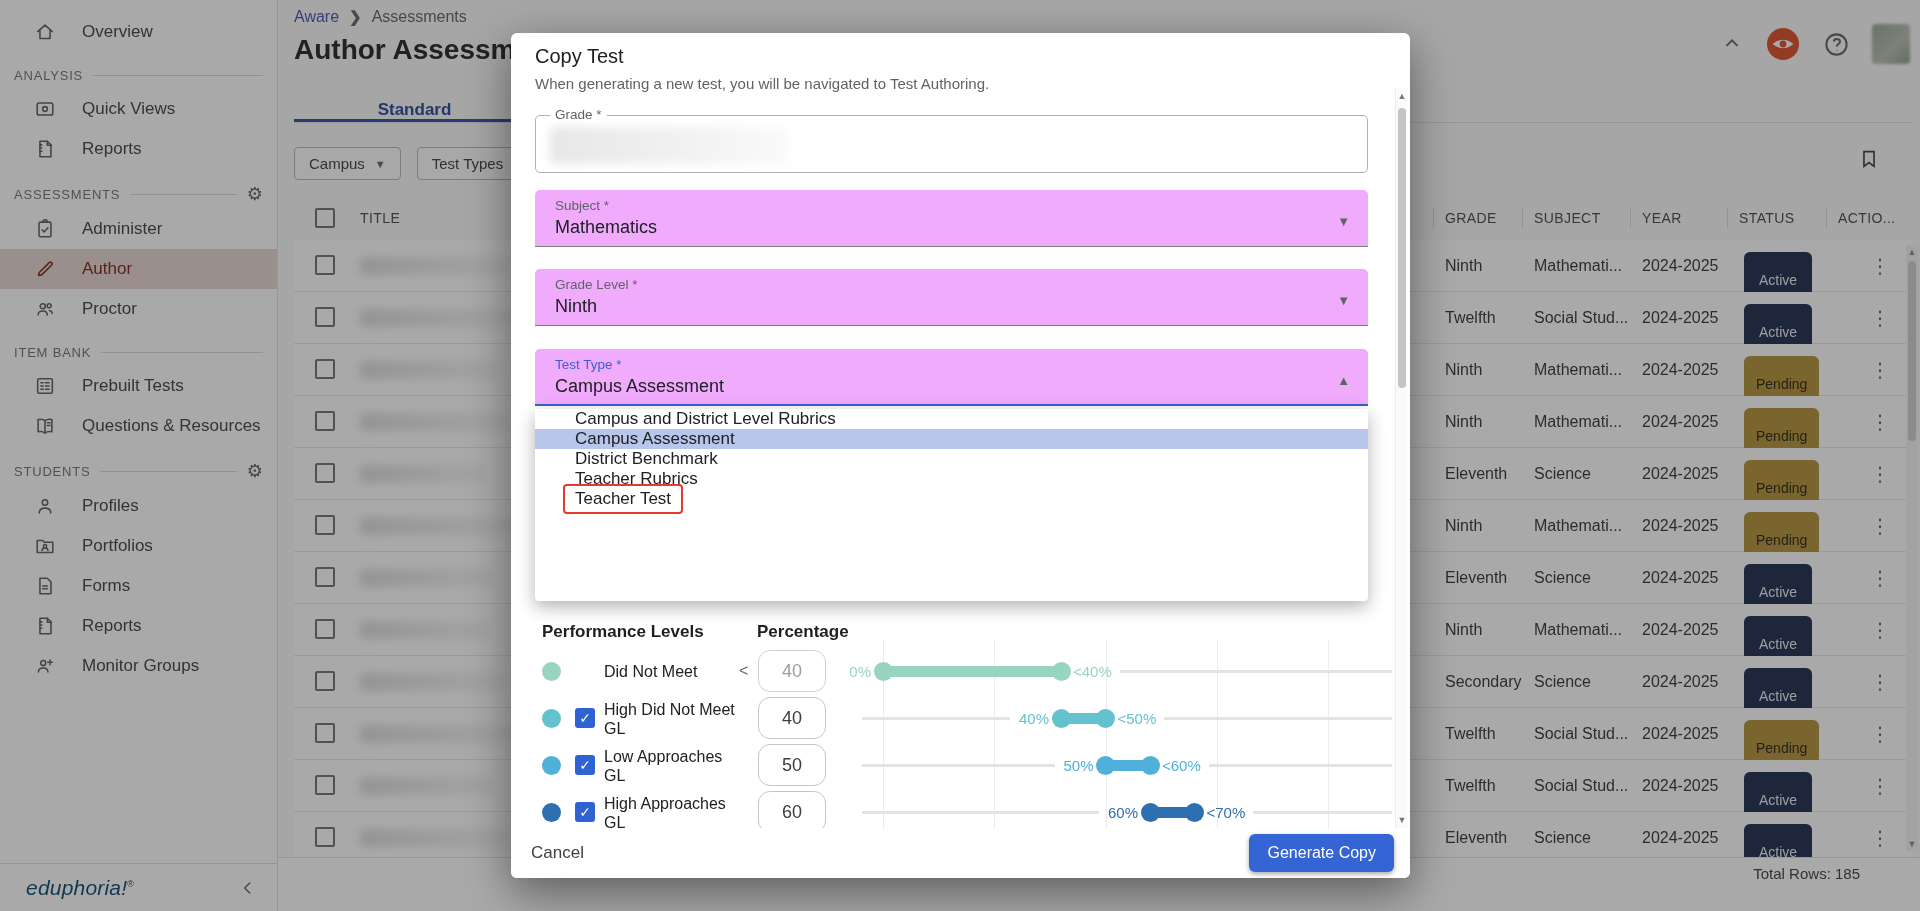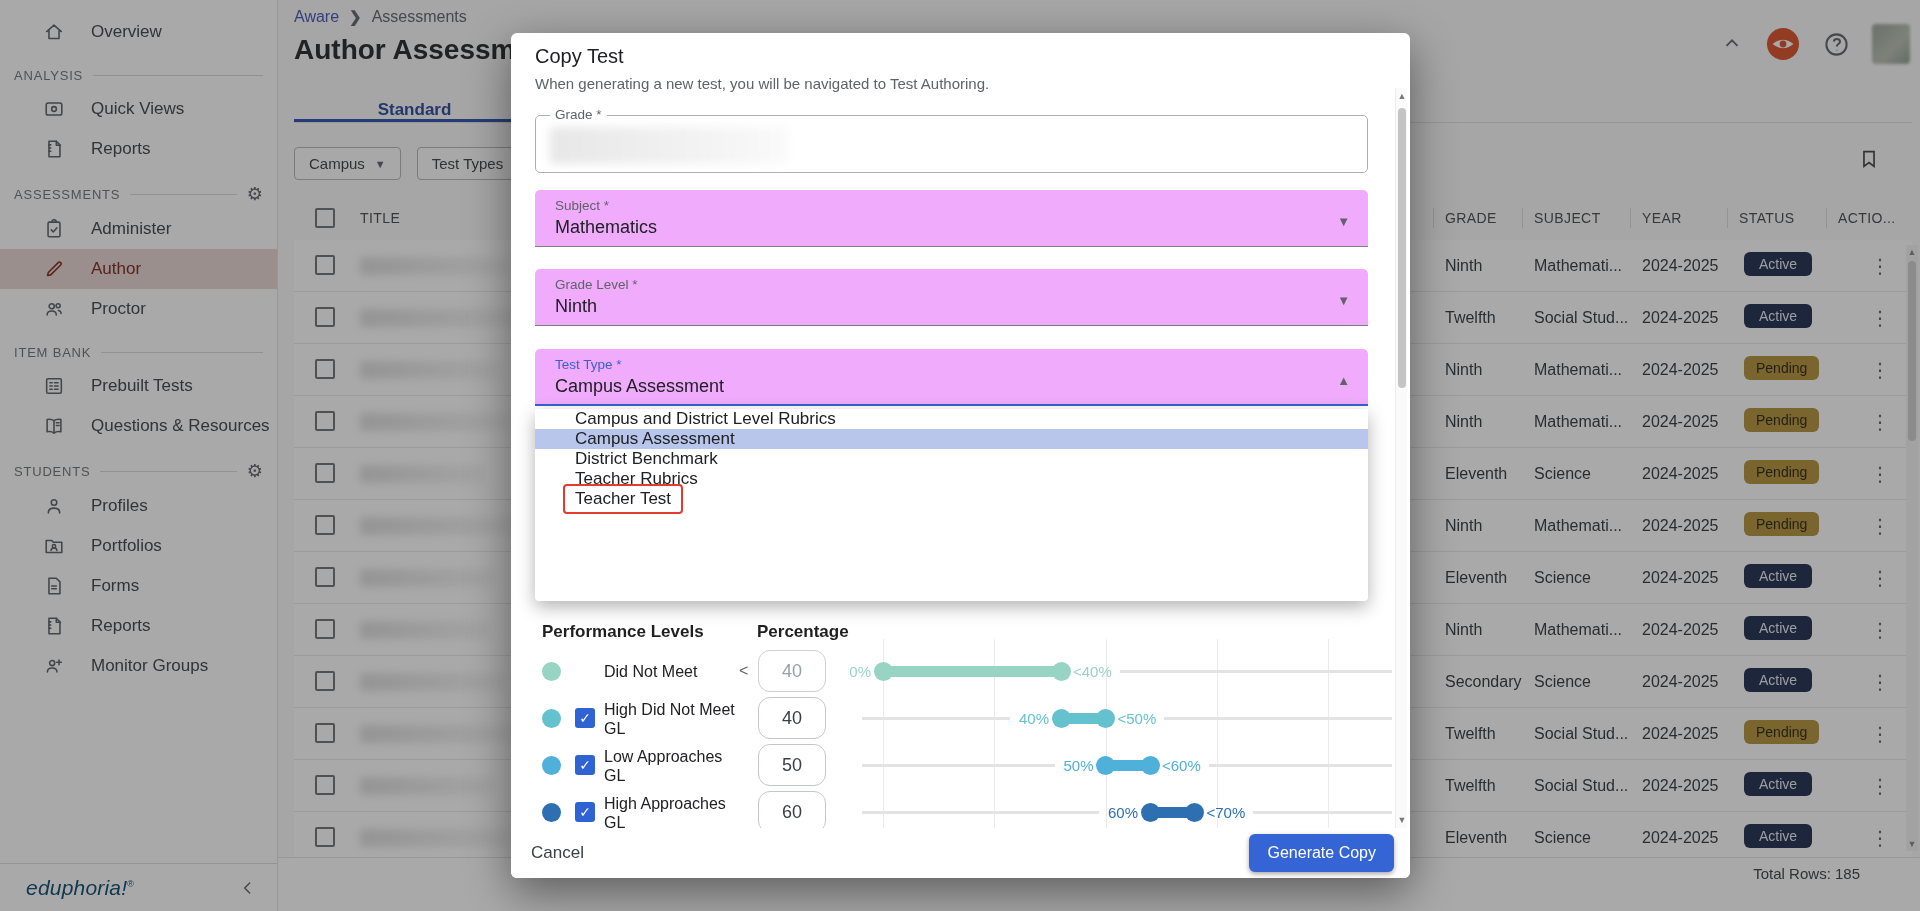--- a/index.html
+++ b/index.html
@@ -1,21 +1,21 @@
 <!DOCTYPE html>
 <html><head>
 <meta charset="utf-8">
 <style>
   * { box-sizing: border-box; margin: 0; padding: 0; }
   html,body { width:1920px; height:911px; overflow:hidden; }
   body { font-family:"Liberation Sans", sans-serif; background:#fafafa; position:relative; color:#3c4043; }
 
   
   .sidebar { position:absolute; left:0; top:0; width:278px; height:911px; background:#ffffff; border-right:1px solid #e2e2e2; z-index:1; }
-  .sb-item { display:flex; align-items:center; height:40px; padding-left:43px; gap:26px; font-size:17px; color:#3f4347; cursor:pointer; }
+  .sb-item { display:flex; align-items:center; height:40px; padding-left:34px; gap:26px; font-size:17px; color:#3f4347; cursor:pointer; }
   .sb-item.selected { background:#e9d6d2; color:#78281a; font-weight:500; }
   .sb-item.selected .ic { stroke:#78281a; }
   .sb-ic { width:22px; height:22px; flex:0 0 22px; display:flex; align-items:center; }
   .ic { width:22px; height:22px; stroke:#5a6065; fill:none; stroke-width:1.7; stroke-linecap:round; stroke-linejoin:round; }
   .sb-sec { display:flex; align-items:center; padding:16px 14px 6px 14px; }
   .sb-sec-lb { font-size:13px; color:#6f7377; letter-spacing:.8px; white-space:nowrap; }
   .sb-sec-line { flex:1; height:1px; background:#d9d9d9; margin-left:10px; }
   .sb-gear { margin-left:10px; font-size:18px; color:#5f6368; line-height:1; cursor:pointer; }
   .sb-bottom { position:absolute; left:0; bottom:0; width:278px; height:48px; border-top:1px solid #dedede; display:flex; align-items:center; padding:0 20px 0 26px; }
   .logo { font-size:21px; font-weight:400; font-style:italic; color:#0c4a6e; letter-spacing:.2px; }
@@ -45,21 +45,21 @@
   .t-head { position:absolute; left:16px; top:196px; width:1618px; height:44px; }
   .t-head span { position:absolute; font-size:14px; color:#46494d; letter-spacing:.4px; line-height:44px; }
   .h-sep { position:absolute; top:12px; width:1px; height:20px; background:#dcdcdc; }
   .t-body { position:absolute; left:16px; top:240px; width:1618px; }
   .t-row { position:relative; height:52px; background:#fff; border-bottom:1px solid #e8e8e8; cursor:pointer; }
   .cb { position:absolute; width:20px; height:20px; border:2px solid #6f7377; border-radius:2px; background:transparent; cursor:pointer; }
   .t-row .cb { left:21px; top:15px; }
   .t-head .cb { left:21px; top:12px; }
   .t-blob { position:absolute; left:66px; top:17px; height:18px; border-radius:3px; background:linear-gradient(90deg,#dedede,#f0f0f0 70%,#f6f6f6); filter:blur(4px); }
   .t-cell { position:absolute; font-size:16px; color:#33373b; line-height:52px; white-space:nowrap; }
-  .badge { position:absolute; left:1450px; top:12px; min-width:68px; text-align:center; padding:4px 12px; border-radius:6px; font-size:14px; }
+  .badge { position:absolute; left:1450px; top:12px; min-width:68px; text-align:center; padding:20px 12px; border-radius:6px; font-size:14px; }
   .kebab { position:absolute; left:1576px; top:0; font-size:20px; color:#5f6368; line-height:52px; cursor:pointer; }
   .m-footerbar { position:absolute; left:0; right:0; bottom:0; height:54px; background:#fff; border-top:1px solid #e3e3e3; z-index:5; }
   .total-rows { position:absolute; right:60px; top:7px; font-size:15px; color:#3c4043; }
   .mscroll { position:absolute; right:2px; top:245px; bottom:60px; width:12px; background:#f4f4f4; z-index:4; }
   .mscroll .arr { position:absolute; left:0; width:12px; font-size:9px; color:#8a8a8a; text-align:center; cursor:pointer; }
   .mscroll .thumb { position:absolute; left:2px; width:8px; border-radius:4px; background:#cfcfcf; cursor:pointer; }
 
   
   .overlay { position:absolute; inset:0; background:rgba(30,30,30,.38); z-index:50; }
   .modal { position:absolute; left:511px; top:33px; width:899px; height:845px; background:#fff; border-radius:6px; box-shadow:0 14px 45px rgba(0,0,0,.45); z-index:60; }

